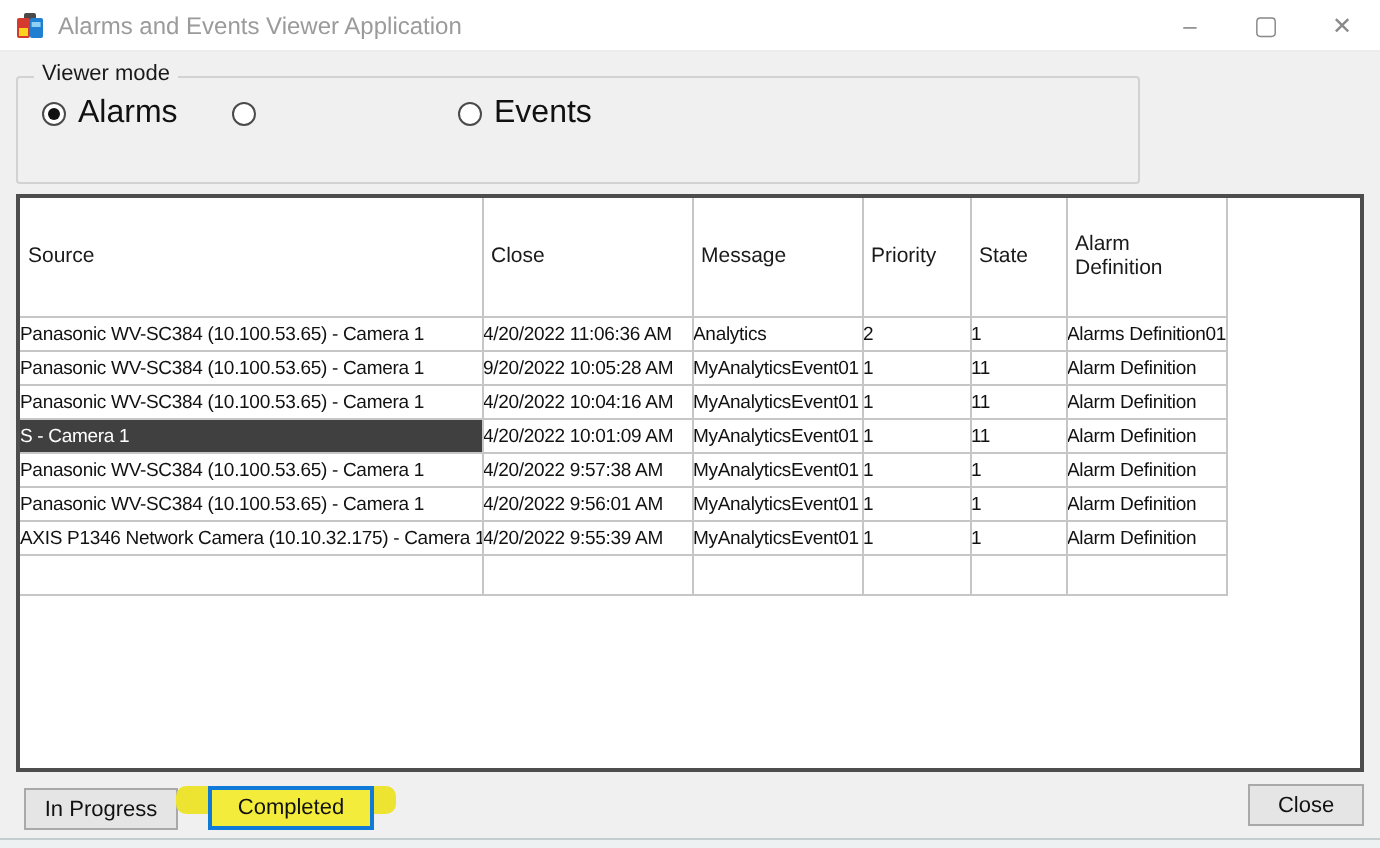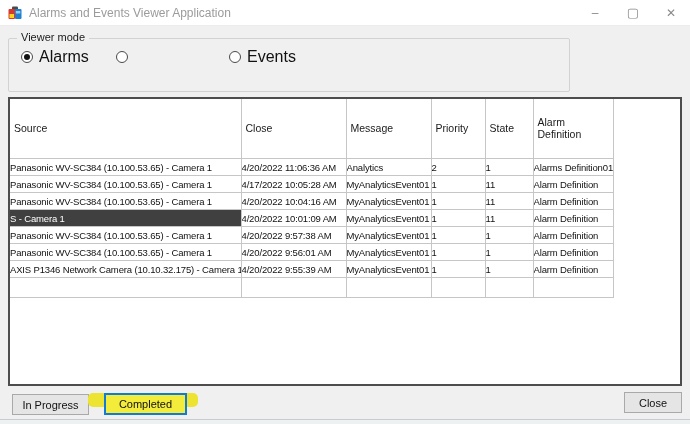--- a/index.html
+++ b/index.html
@@ -171,21 +171,21 @@
           <tr>
             <td>Panasonic WV-SC384 (10.100.53.65) - Camera 1</td>
             <td>4/20/2022 11:06:36 AM</td>
             <td>Analytics</td>
             <td>2</td>
             <td>1</td>
             <td>Alarms Definition01</td>
           </tr>
           <tr>
             <td>Panasonic WV-SC384 (10.100.53.65) - Camera 1</td>
-            <td>4/17/2022 10:05:28 AM</td>
+            <td>9/20/2022 10:05:28 AM</td>
             <td>MyAnalyticsEvent01</td>
             <td>1</td>
             <td>11</td>
             <td>Alarm Definition</td>
           </tr>
           <tr>
             <td>Panasonic WV-SC384 (10.100.53.65) - Camera 1</td>
             <td>4/20/2022 10:04:16 AM</td>
             <td>MyAnalyticsEvent01</td>
             <td>1</td>

